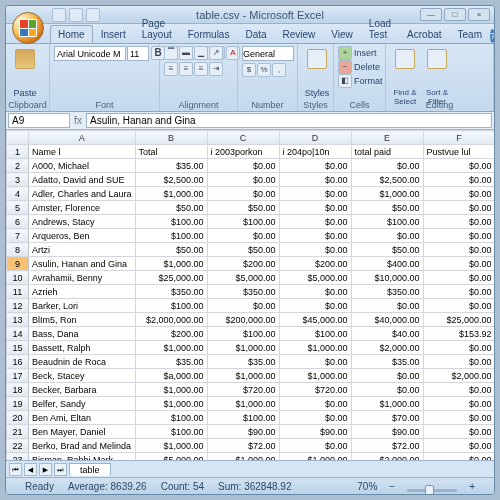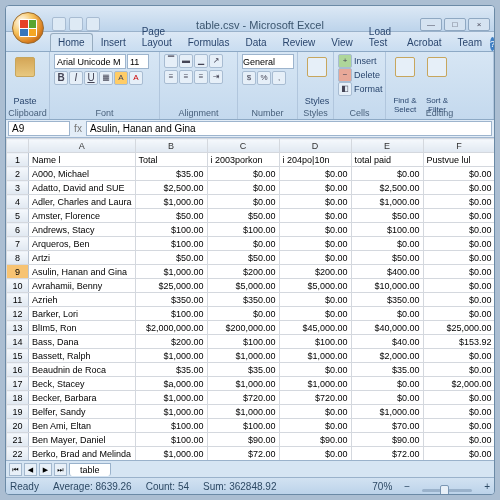--- a/index.html
+++ b/index.html
@@ -1,18 +1,18 @@
 <!DOCTYPE html>
 <html><head>
 <meta charset="utf-8">
 <style>
 *{margin:0;padding:0;box-sizing:border-box;font-family:"Segoe UI",Tahoma,sans-serif;font-size:10px;user-select:none}
 body{width:500px;height:500px;background:#abbed2;overflow:hidden;position:relative}
 .win{position:absolute;left:5px;top:5px;right:5px;bottom:5px;background:#cfe0f2;border:1px solid #6b8aa6;border-radius:4px;overflow:hidden;display:flex;flex-direction:column}
-.titlebar{height:26px;background:linear-gradient(#dce8f5,#bdd4eb);display:flex;align-items:flex-end;padding:0 4px;border-bottom:1px solid #9ab2cb}
+.titlebar{height:18px;background:linear-gradient(#dce8f5,#bdd4eb);display:flex;align-items:center;padding:0 4px;border-bottom:1px solid #9ab2cb}
 .orb{width:32px;height:32px;background:radial-gradient(circle at 30% 30%,#fff,#f6c35e 40%,#d97d1e 70%,#8b3e0d);border-radius:50%;border:1px solid #9a6b2f;position:absolute;left:6px;top:6px;z-index:10;display:flex;align-items:center;justify-content:center}
 .orb-in{width:18px;height:18px;background:#fff;border-radius:2px;display:grid;grid-template:1fr 1fr/1fr 1fr;gap:1px;padding:1px}
 .orb-in span:nth-child(1){background:#e74127}.orb-in span:nth-child(2){background:#5aa530}.orb-in span:nth-child(3){background:#3777bc}.orb-in span:nth-child(4){background:#f5a623}
 .qat{margin-left:42px;display:flex;gap:3px;align-items:center}
 .qat span{width:14px;height:14px;background:#deeaf5;border:1px solid #a8bcd2;border-radius:2px}
 .title{flex:1;text-align:center;color:#3b556e;font-size:11px}
 .wctl{display:flex;gap:2px}
 .wctl span{width:22px;height:13px;background:#d5e3f1;border:1px solid #8fa8c2;border-radius:2px;display:flex;align-items:center;justify-content:center;font-size:8px;color:#445}
 .tabs{display:flex;padding-left:44px;background:linear-gradient(#dce8f5,#c9ddf1);height:20px;align-items:end;border-bottom:1px solid #8da9c5}
 .tab{padding:3px 7px;color:#2a466e;font-size:10px;border:1px solid transparent;border-bottom:none;cursor:pointer}
@@ -40,21 +40,21 @@
 th,td{border:1px solid #d4d8de;height:14px;padding:0 3px;font-size:9px;white-space:nowrap;overflow:hidden}
 th{background:linear-gradient(#f5f8fc,#e0e8f1);color:#333;font-weight:normal;text-align:center;position:sticky;top:0}
 th.rowh{width:22px;min-width:22px;background:linear-gradient(#f5f8fc,#e0e8f1);text-align:center;position:sticky;left:0}
 td.rowh{background:linear-gradient(#f5f8fc,#e0e8f1);text-align:center;border-right:1px solid #b8c3d1;position:sticky;left:0}
 th.sel,td.rowh.sel{background:#f7c372}
 td{text-align:right;color:#000}
 td.name{text-align:left}
 .sheet-tabs{height:17px;background:#d6e5f3;border-top:1px solid #9ab2cb;display:flex;align-items:center;padding:0 3px;gap:2px}
 .sheet-tabs .nav{width:13px;height:13px;border:1px solid #a3b8ce;background:#e8f0f8;font-size:7px;text-align:center;line-height:11px}
 .sheet-tabs .sh{padding:1px 10px;background:#fff;border:1px solid #9ab2cb;border-bottom:none;border-radius:0 0 3px 3px;font-size:9px}
-.status{height:17px;background:linear-gradient(#d2e2f2,#bcd3ea);border-top:1px solid #9ab2cb;display:flex;align-items:center;padding:0 4px;gap:14px;color:#2d4964;font-size:9px}
+.status{height:17px;background:linear-gradient(#d2e2f2,#bcd3ea);border-top:1px solid #9ab2cb;display:flex;align-items:center;padding:0 19px;gap:14px;color:#2d4964;font-size:9px}
 .status .zoom{margin-left:auto;display:flex;align-items:flex-end;gap:12px}
 .slider{width:50px;height:3px;background:#9ab2cb;position:relative;border-radius:2px}
 .slider::after{content:"";position:absolute;width:7px;height:10px;background:#e8f0f8;border:1px solid #7a96b3;left:35%;top:-4px;border-radius:2px}
 .colh{min-width:72px}
 </style>
 </head>
 <body>
 
 <div class="win">
   <div class="orb">
@@ -97,21 +97,21 @@
     <div class="grp" style="width:44px">
       <div class="grp-body">
           <div class="btn-lg">
             <div class="ico paste"></div>
             <span class="lbl">Paste</span>
           </div>
         </div>
       <div class="grp-lbl">Clipboard</div>
     </div>
     <div class="grp" style="width:110px">
-      <div class="grp-body" style="flex-direction:column;gap:2px">
+      <div class="grp-body" style="gap:2px">
         <div class="font-sel">
           <input value="Arial Unicode M" style="">
           <input class="sz" value="11" style="">
         </div>
         <div class="row">
           <span class="mini"><b>B</b></span>
           <span class="mini"><i>I</i></span>
           <span class="mini"><u>U</u></span>
           <span class="mini">▦</span>
           <span class="mini" style="background:#fc6">A</span>

